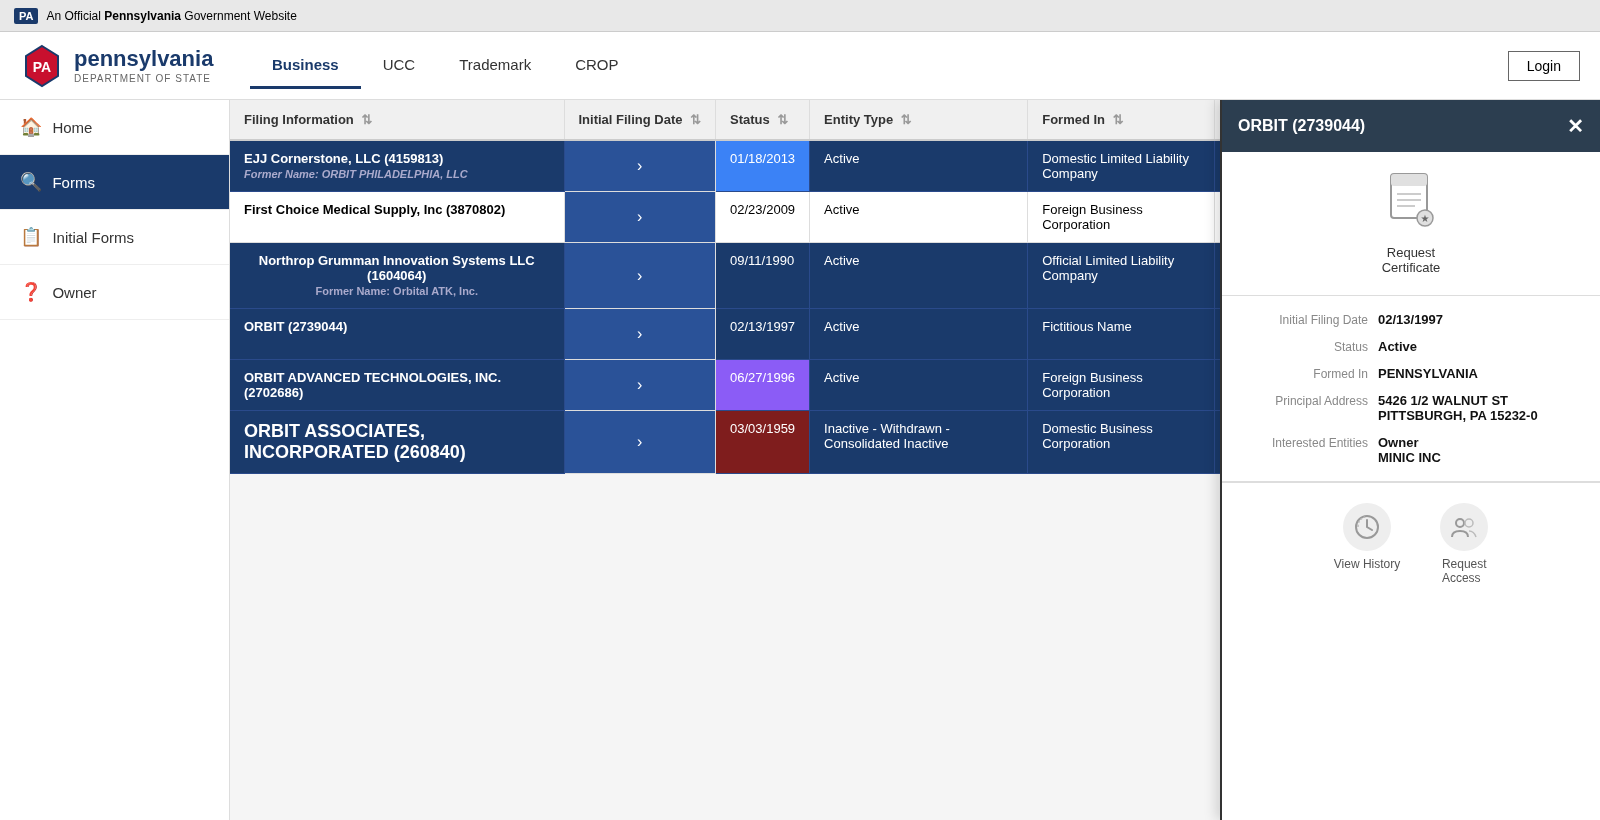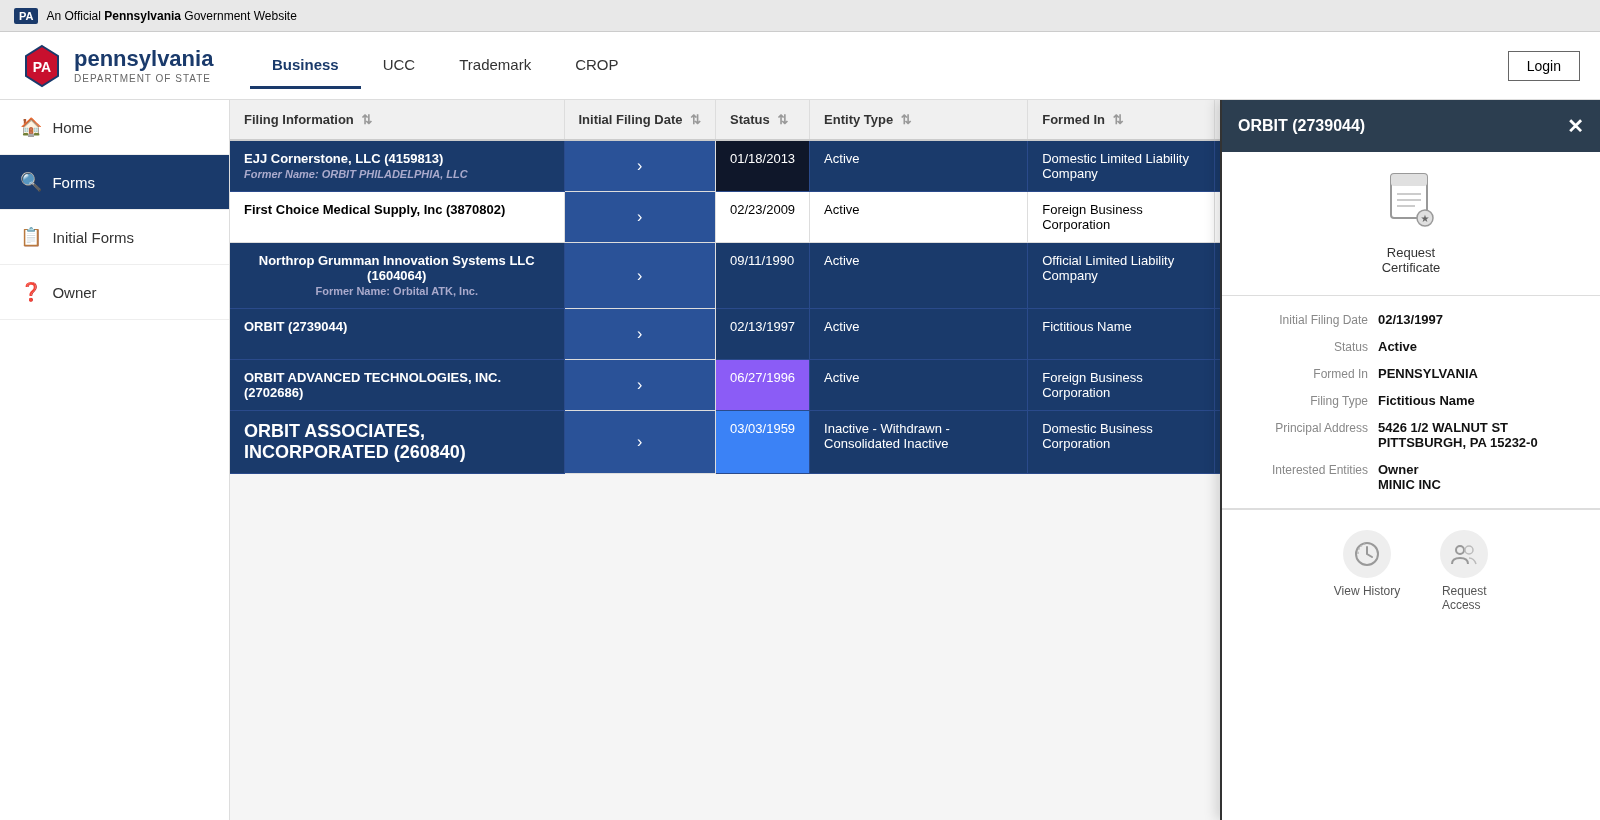--- a/index.html
+++ b/index.html
@@ -323,21 +323,21 @@
             </th>
             <th>
               Address <span class="sort-icon">⇅</span>
             </th>
           </tr>
         </thead>
         <tbody id="table-body">
         <tr style="background: rgb(26, 58, 107);">
               <td style="font-weight: bold; font-size: 13px; color: white; border-color: rgb(42, 74, 139);">EJJ Cornerstone, LLC (4159813)<br><span style="font-style:italic;font-size:11px;color:#aac">Former Name: ORBIT PHILADELPHIA, LLC</span></td>
               <td style="width: 30px; text-align: center; background: rgb(42, 82, 152); color: white; font-size: 16px; padding: 4px 8px; vertical-align: middle;">›</td>
-              <td style="color: white; border-color: rgb(42, 74, 139); background: #0f172a; margin-left: 46px;">01/18/2013</td>
+              <td style="color: white; border-color: rgb(42, 74, 139); background: #3b82f6; margin-left: 46px;">01/18/2013</td>
               <td style="color: white; border-color: rgb(42, 74, 139); background: rgb(26, 58, 107);">Active</td>
               <td style="color: white; border-color: rgb(42, 74, 139); background: rgb(26, 58, 107);">Domestic Limited Liability Company</td>
               <td style="color: white; border-color: rgb(42, 74, 139); background: rgb(26, 58, 107);">PENNSYLVANIA</td>
               <td style="color: white; border-color: rgb(42, 74, 139); background: rgb(26, 58, 107);">835 STOKE ROAD, VILLANOVA, PA 19085</td>
             </tr>
             <tr>
               <td style="font-weight: bold; font-size: 13px;">First Choice Medical Supply, Inc (3870802)</td>
               <td style="width: 30px; text-align: center; background: rgb(42, 82, 152); color: white; font-size: 16px; padding: 4px 8px; vertical-align: middle;">›</td>
               <td>02/23/2009</td>
               <td>Active</td>
@@ -368,21 +368,21 @@
               <td style="width: 30px; text-align: center; background: rgb(42, 82, 152); color: white; font-size: 16px; padding: 4px 8px; vertical-align: middle;">›</td>
               <td style="color: white; border-color: rgb(42, 74, 139); background: #8b5cf6;">06/27/1996</td>
               <td style="color: white; border-color: rgb(42, 74, 139); background: rgb(26, 58, 107);">Active</td>
               <td style="color: white; border-color: rgb(42, 74, 139); background: rgb(26, 58, 107);">Foreign Business Corporation</td>
               <td style="color: white; border-color: rgb(42, 74, 139); background: rgb(26, 58, 107);">DELAWARE</td>
               <td style="color: white; border-color: rgb(42, 74, 139); background: rgb(26, 58, 107);">417 CAREDEAN DR BLDG A, HORSHAM, PA 19044-0</td>
             </tr>
             <tr style="background: rgb(26, 58, 107);">
               <td style="font-weight: bold; font-size: 18px; color: white; border-color: rgb(42, 74, 139);">ORBIT ASSOCIATES, INCORPORATED (260840)</td>
               <td style="width: 30px; text-align: center; background: rgb(42, 82, 152); color: white; font-size: 16px; padding: 4px 8px; vertical-align: middle;">›</td>
-              <td style="color: white; border-color: rgb(42, 74, 139); background: #3b82f6;">03/03/1959</td>
+              <td style="color: white; border-color: rgb(42, 74, 139); background: #7f1d1d;">03/03/1959</td>
               <td style="color: white; border-color: rgb(42, 74, 139); background: rgb(26, 58, 107);">Inactive - Withdrawn - Consolidated Inactive</td>
               <td style="color: white; border-color: rgb(42, 74, 139); background: rgb(26, 58, 107);">Domestic Business Corporation</td>
               <td style="color: white; border-color: rgb(42, 74, 139); background: rgb(26, 58, 107);">PENNSYLVANIA</td>
               <td style="color: white; border-color: rgb(42, 74, 139); background: rgb(26, 58, 107);">1039 STATE AVE, CORAOPOLIS, PA 15108-0</td>
             </tr>
           </tbody>
       </table>
     </div>
 
     <div class="detail-panel">
@@ -413,24 +413,20 @@
             </div>
             <div class="detail-row">
               <div class="detail-label">Status</div>
               <div class="detail-value" style="white-space: pre-line;">Active</div>
             </div>
             <div class="detail-row">
               <div class="detail-label">Formed In</div>
               <div class="detail-value" style="white-space: pre-line;">PENNSYLVANIA</div>
             </div>
             <div class="detail-row">
-              <div class="detail-label">Filing Type</div>
-              <div class="detail-value" style="white-space: pre-line;">Fictitious Name</div>
-            </div>
-            <div class="detail-row">
               <div class="detail-label">Principal Address</div>
               <div class="detail-value" style="white-space: pre-line;">5426 1/2 WALNUT ST
 PITTSBURGH, PA 15232-0</div>
             </div>
             <div class="detail-row">
               <div class="detail-label">Interested Entities</div>
               <div class="detail-value" style="white-space: pre-line;">Owner
 MINIC INC</div>
             </div>
           </div>

